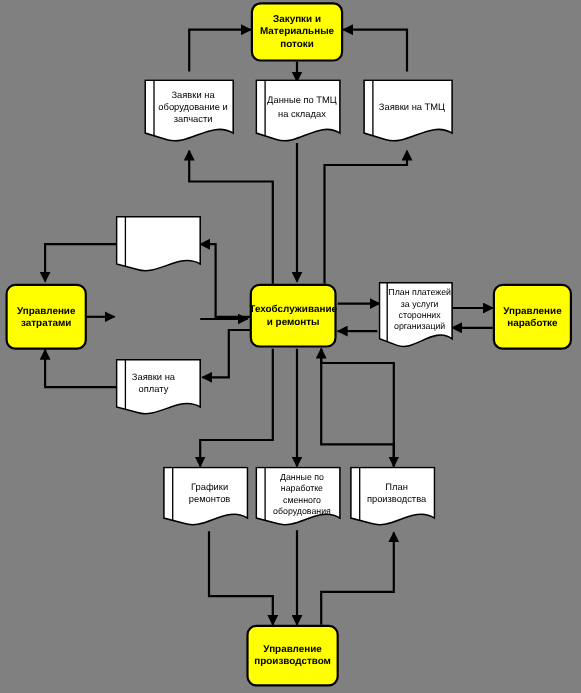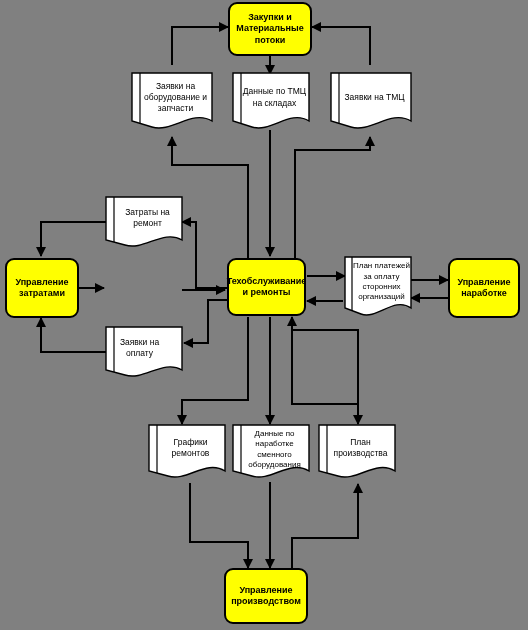--- a/index.html
+++ b/index.html
@@ -170,38 +170,37 @@
       <line x1="9" y1="1" x2="9" y2="51" stroke="#000000" stroke-width="1.2"></line>
     </svg>
     <div class="doc-label">Заявки на ТМЦ</div>
   </div>
 
   <div class="doc-wrap" style="left:105px; top:196px; width:78px; height:58px;">
     <svg width="78" height="58" viewBox="0 0 78 58" xmlns="http://www.w3.org/2000/svg">
       <path d="M 1 1 L 77 1 L 77 44 C 58 33 39 55 20 49 L 1 44 Z" fill="#FFFFFF" stroke="#000000" stroke-width="1.4"></path>
       <line x1="9" y1="1" x2="9" y2="46" stroke="#000000" stroke-width="1.2"></line>
     </svg>
-    <div class="doc-label">Затраты на ремонт</div>
   </div>
 
 
   <div class="doc-wrap" style="left:105px; top:326px; width:62px; height:58px;">
     <svg width="78" height="58" viewBox="0 0 78 58" xmlns="http://www.w3.org/2000/svg">
       <path d="M 1 1 L 77 1 L 77 44 C 58 33 39 55 20 49 L 1 44 Z" fill="#FFFFFF" stroke="#000000" stroke-width="1.4"></path>
       <line x1="9" y1="1" x2="9" y2="46" stroke="#000000" stroke-width="1.2"></line>
     </svg>
     <div class="doc-label">Заявки на оплату</div>
   </div>
 
   <div class="doc-wrap" style="left:344px; top:256px; width:68px; height:68px;">
     <svg width="68" height="68" viewBox="0 0 68 68" xmlns="http://www.w3.org/2000/svg">
       <path d="M 1 1 L 67 1 L 67 52 C 50 40 33 64 17 58 L 1 52 Z" fill="#FFFFFF" stroke="#000000" stroke-width="1.4"></path>
       <line x1="8" y1="1" x2="8" y2="54" stroke="#000000" stroke-width="1.2"></line>
     </svg>
-    <div class="doc-label" style="bottom:16px; font-size:8px;">План платежей за оплату сторонних организаций</div>
+    <div class="doc-label" style="bottom:16px; font-size:8px;">План платежей за услуги сторонних организаций</div>
   </div>
 
   <div class="doc-wrap" style="left:148px; top:424px; width:78px; height:62px;">
     <svg width="78" height="62" viewBox="0 0 78 62" xmlns="http://www.w3.org/2000/svg">
       <path d="M 1 1 L 77 1 L 77 47 C 58 35 39 58 20 52 L 1 47 Z" fill="#FFFFFF" stroke="#000000" stroke-width="1.4"></path>
       <line x1="9" y1="1" x2="9" y2="49" stroke="#000000" stroke-width="1.2"></line>
     </svg>
     <div class="doc-label">Графики ремонтов</div>
   </div>
 

